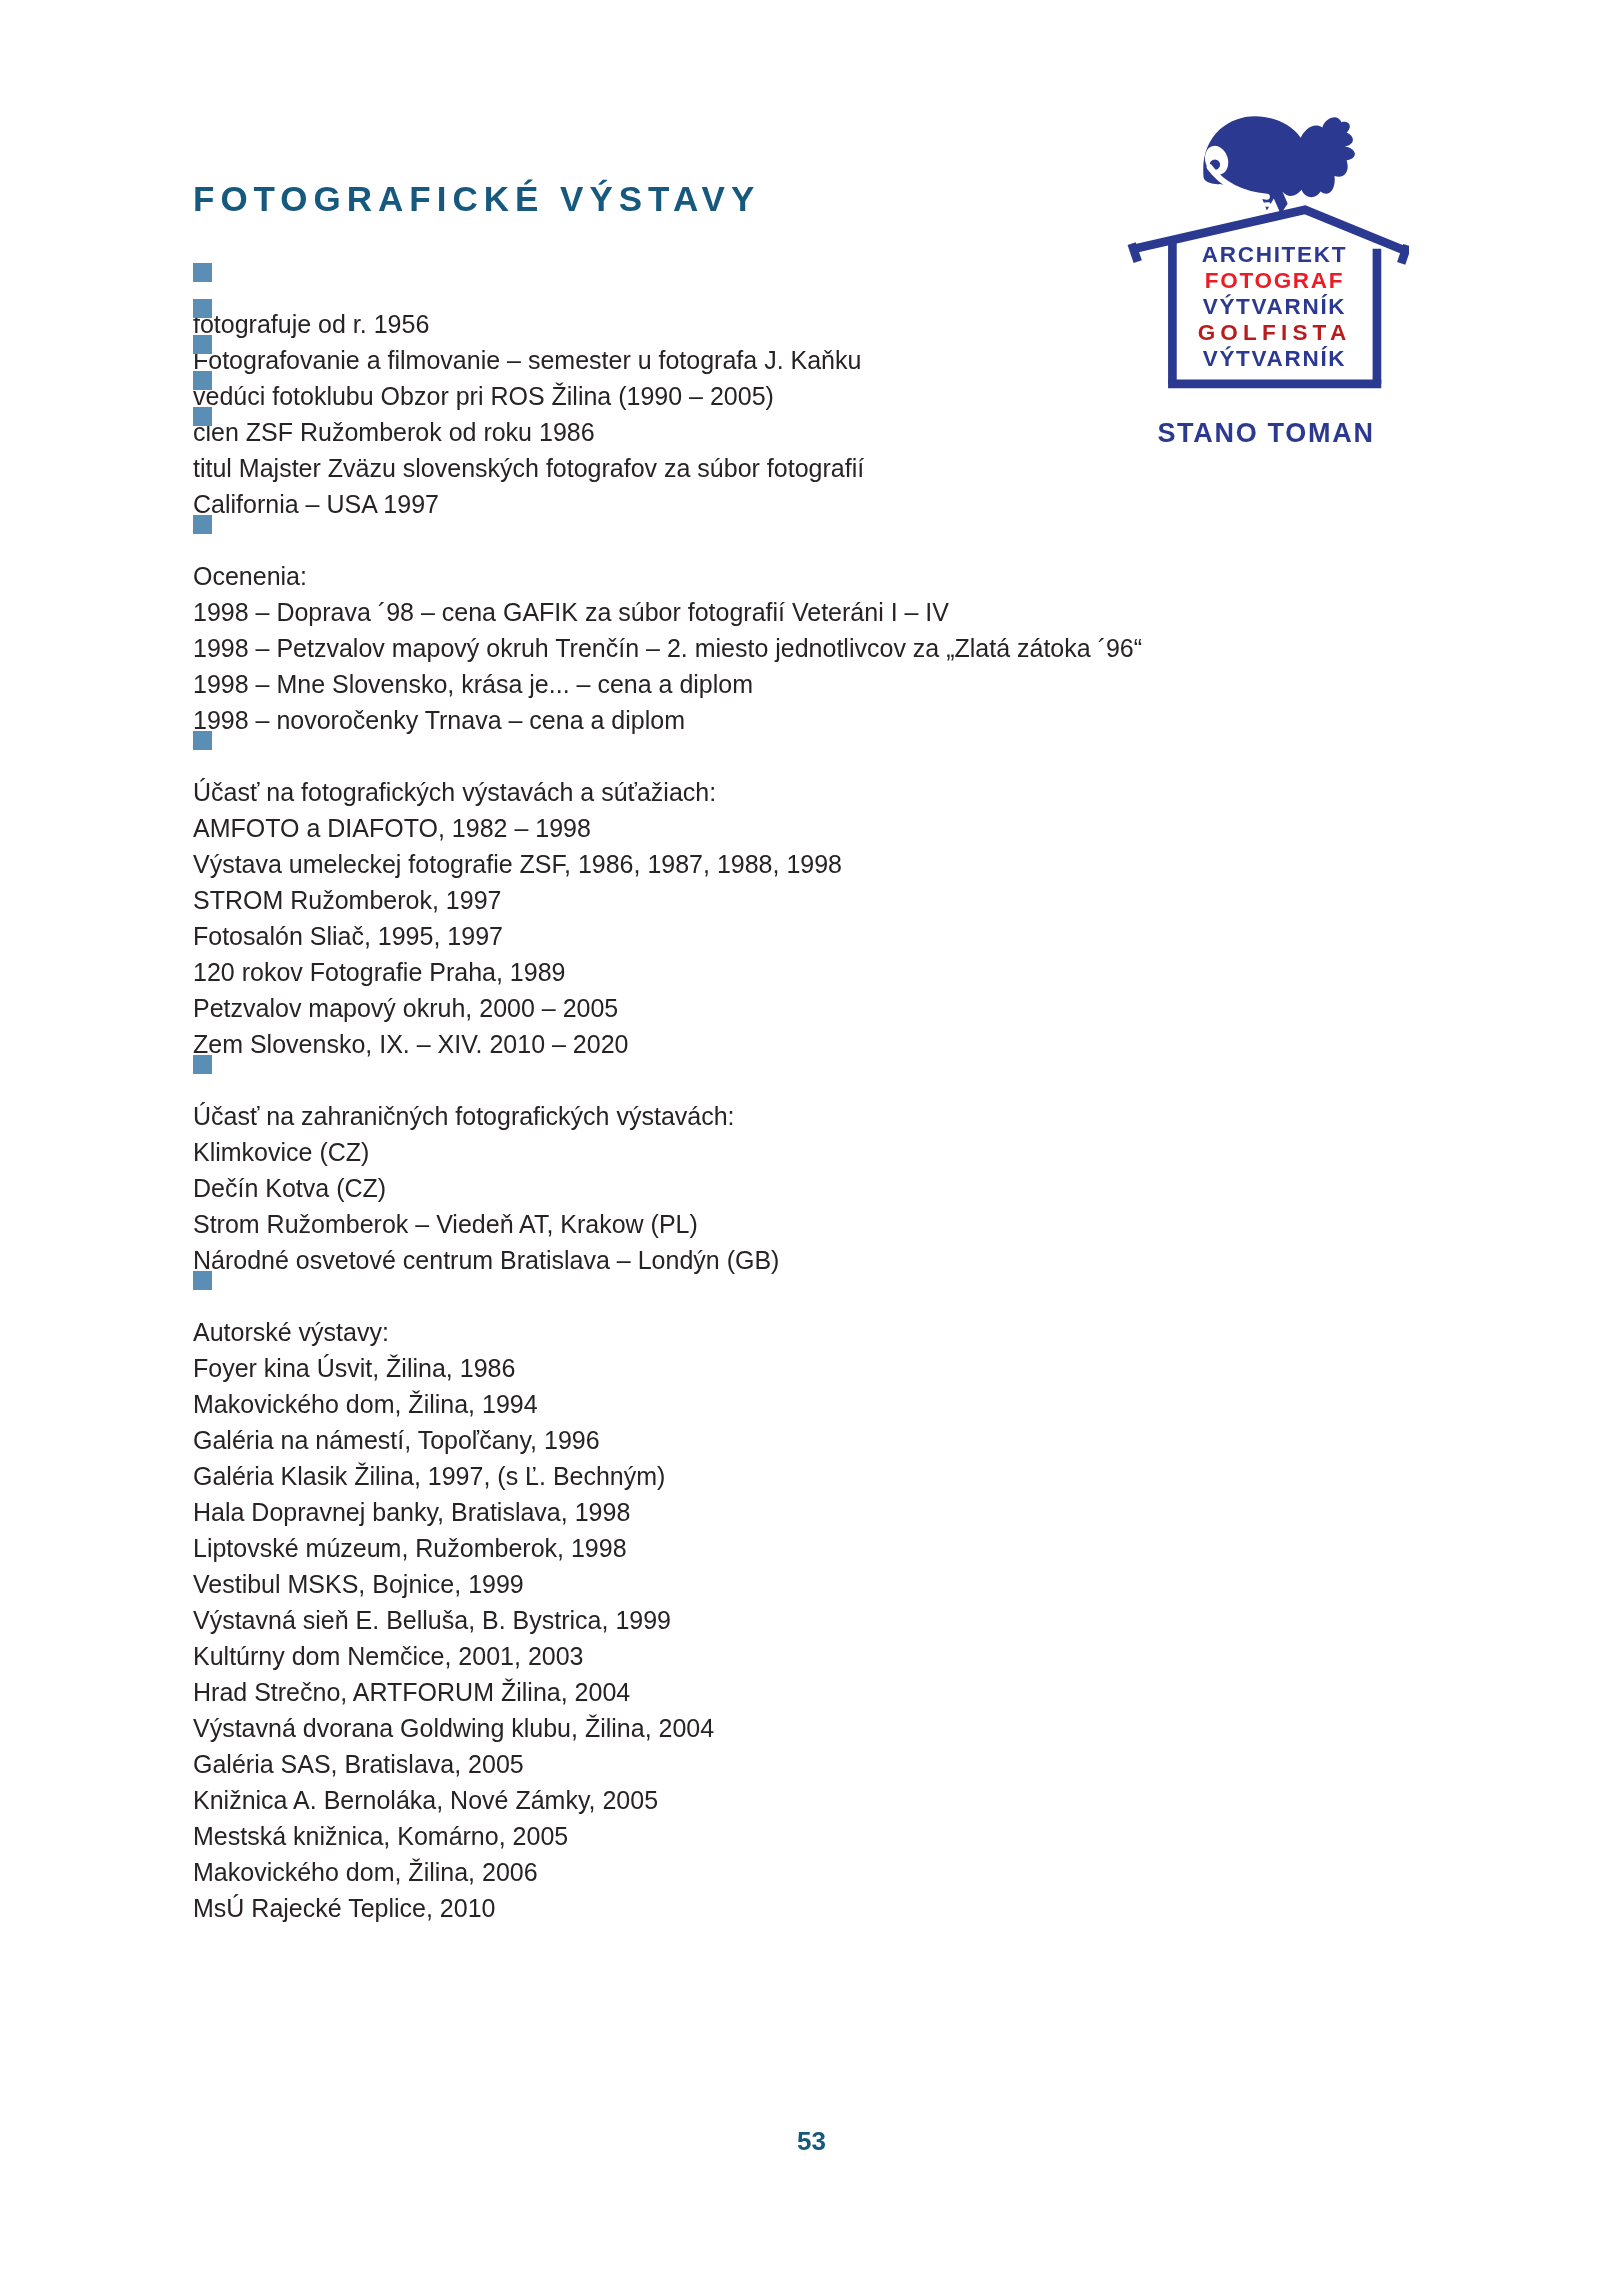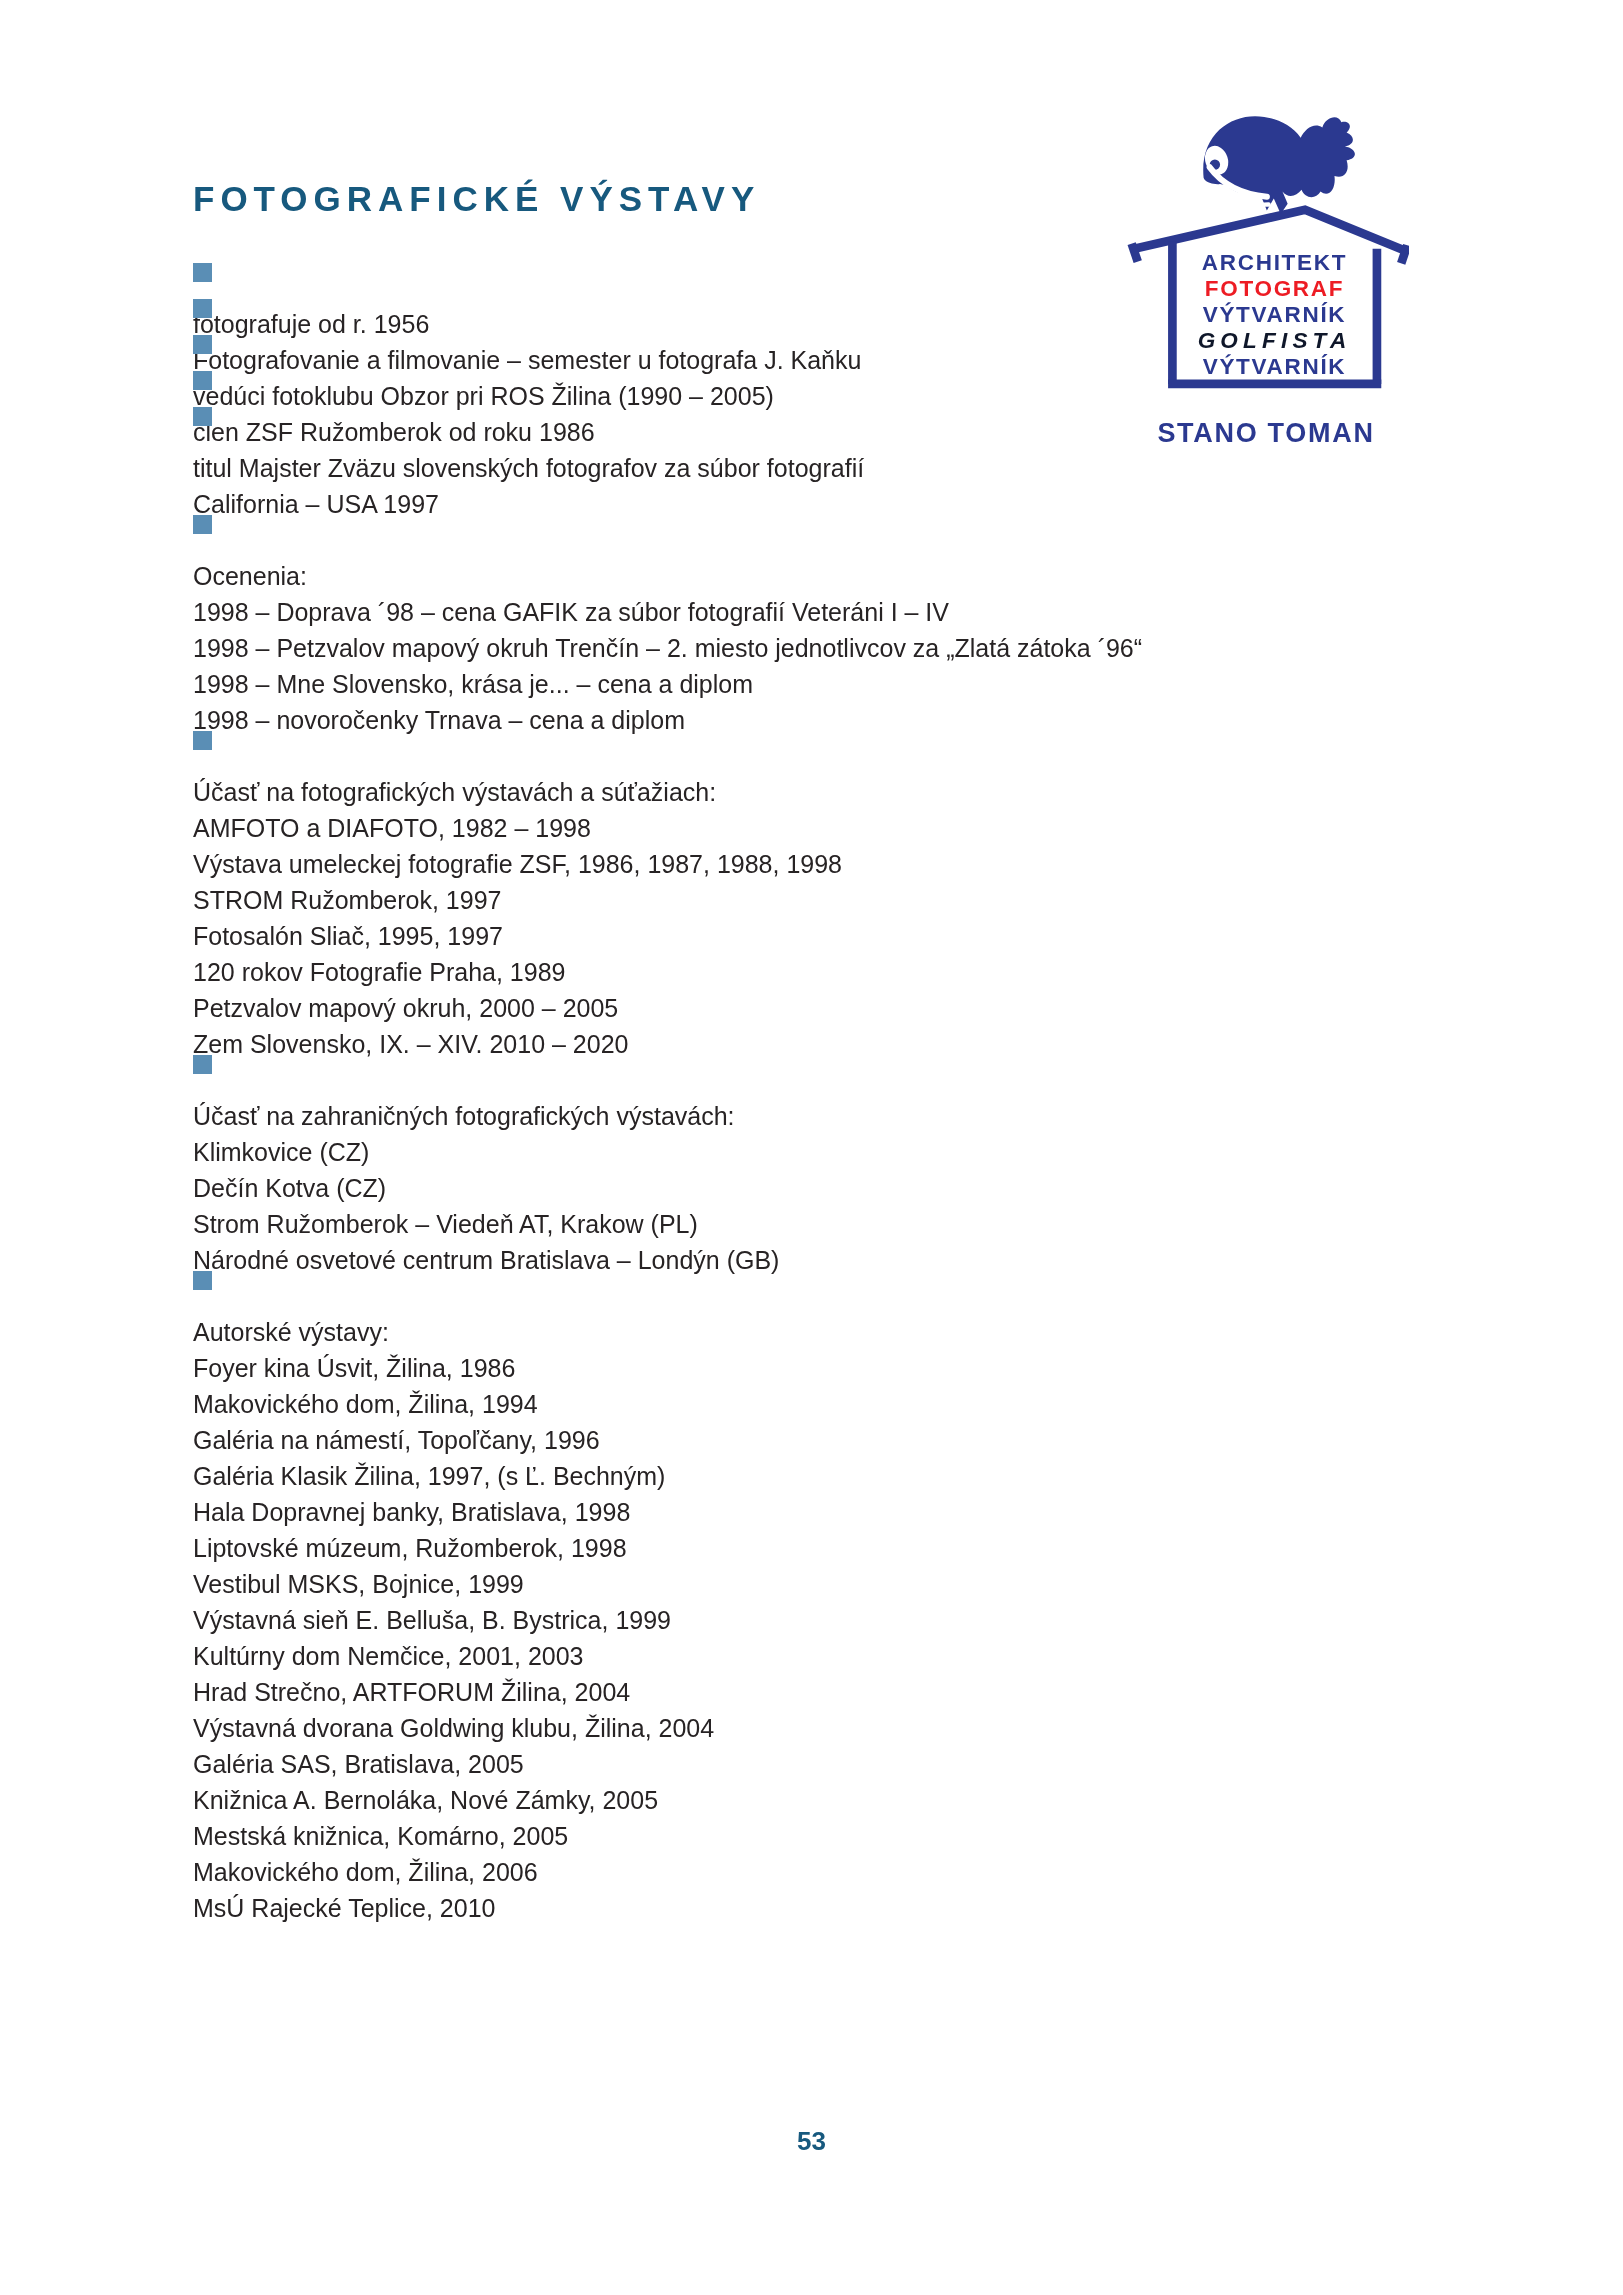--- a/index.html
+++ b/index.html
@@ -273,24 +273,24 @@
         L 190 140 L 182 152 L 174 134
         L 166 148 L 158 128
         C 146 132 128 128 118 118
         C 100 118 94 114 93 110 Z"></path>
       <ellipse cx="108" cy="90" rx="13" ry="17" fill="#ffffff" transform="rotate(-18 108 90)"></ellipse>
       <circle cx="106" cy="95" r="6" fill="#2b3990"></circle>
       <path d="M 100 98 Q 122 128 166 132" fill="none" stroke="#ffffff" stroke-width="7" stroke-linecap="round"></path>
       <path d="M 112 120 Q 136 143 168 141" fill="none" stroke="#ffffff" stroke-width="5" stroke-linecap="round"></path>
     </svg>
     <div class="logo-roles" id="logo-roles">
-        <span class="role" style="color: rgb(43, 57, 144); margin-top: 8px;">ARCHITEKT</span>
+        <span class="role" style="color: rgb(43, 57, 144);">ARCHITEKT</span>
         <span class="role" style="color: rgb(237, 28, 36);">FOTOGRAF</span>
         <span class="role" style="color: rgb(43, 57, 144);">VÝTVARNÍK</span>
-        <span class="role" style="color: #0f172a; font-style: italic;">GOLFISTA</span>
+        <span class="role" style="color: #b91c1c;">GOLFISTA</span>
         <span class="role" style="color: rgb(43, 57, 144);">VÝTVARNÍK</span>
       </div>
     <div class="logo-name">STANO TOMAN</div>
   </div>
 
   <div class="footer-page-number">53</div>
 
 </div>
 
 

